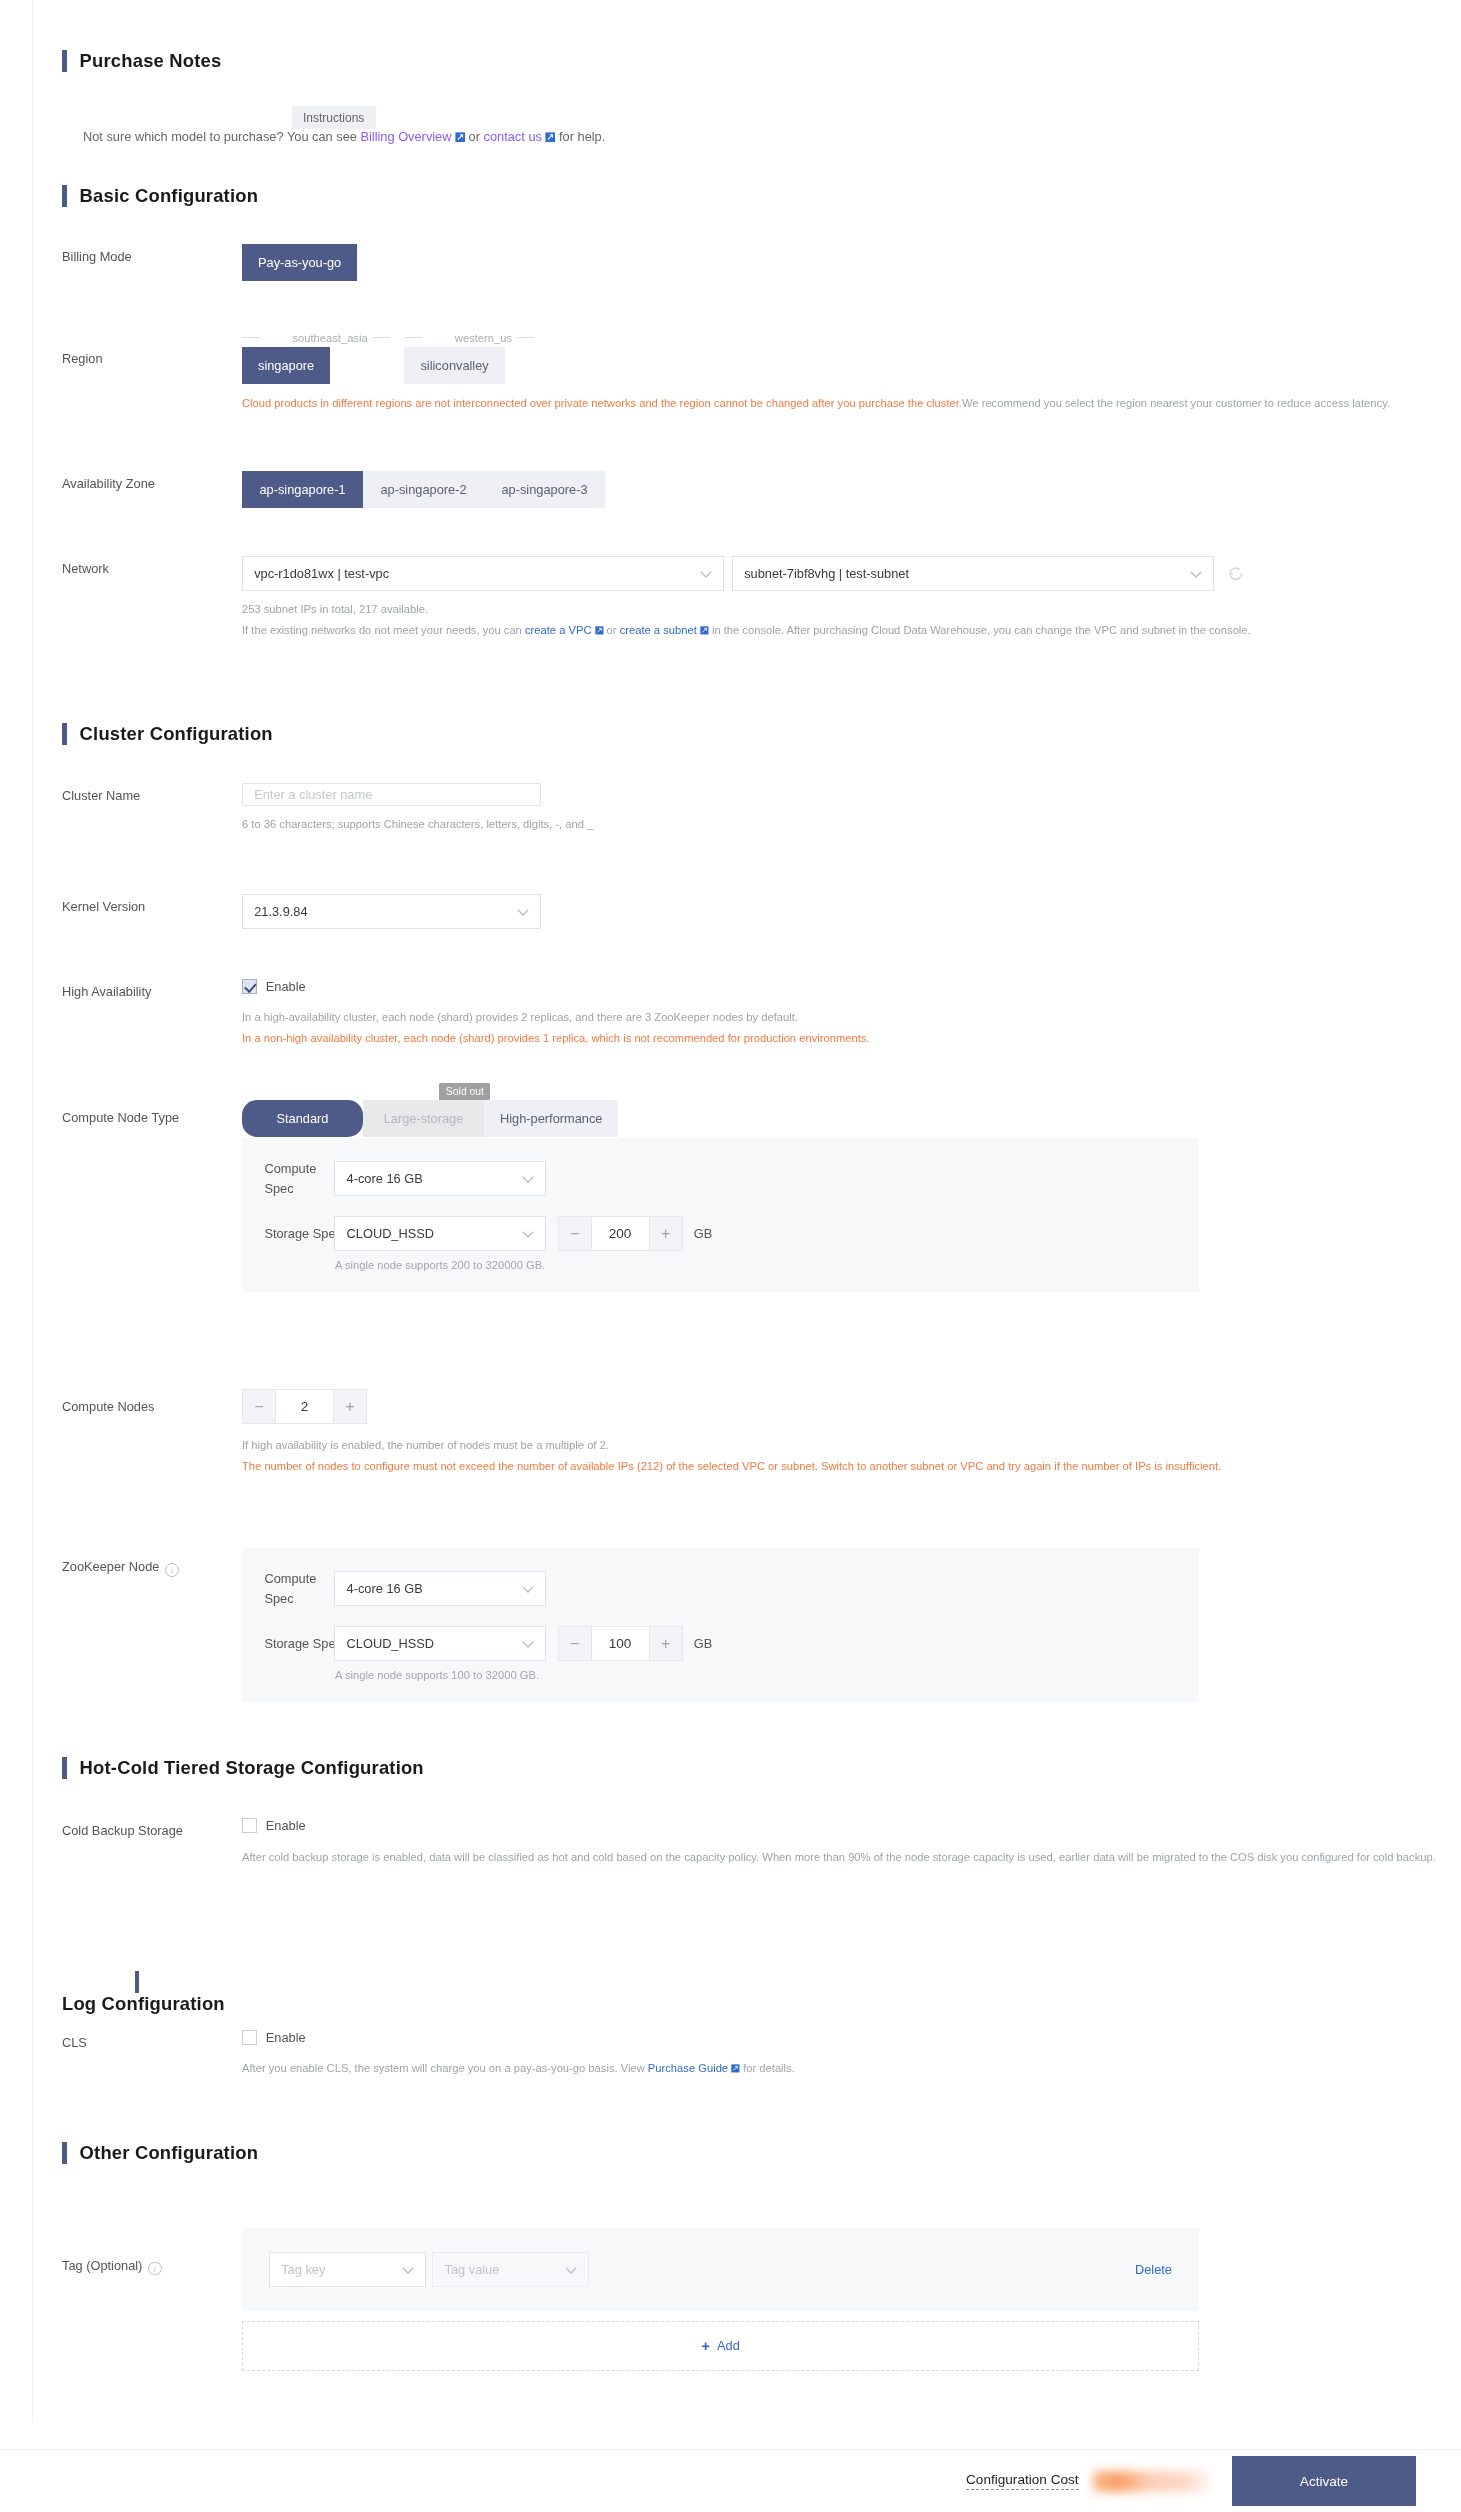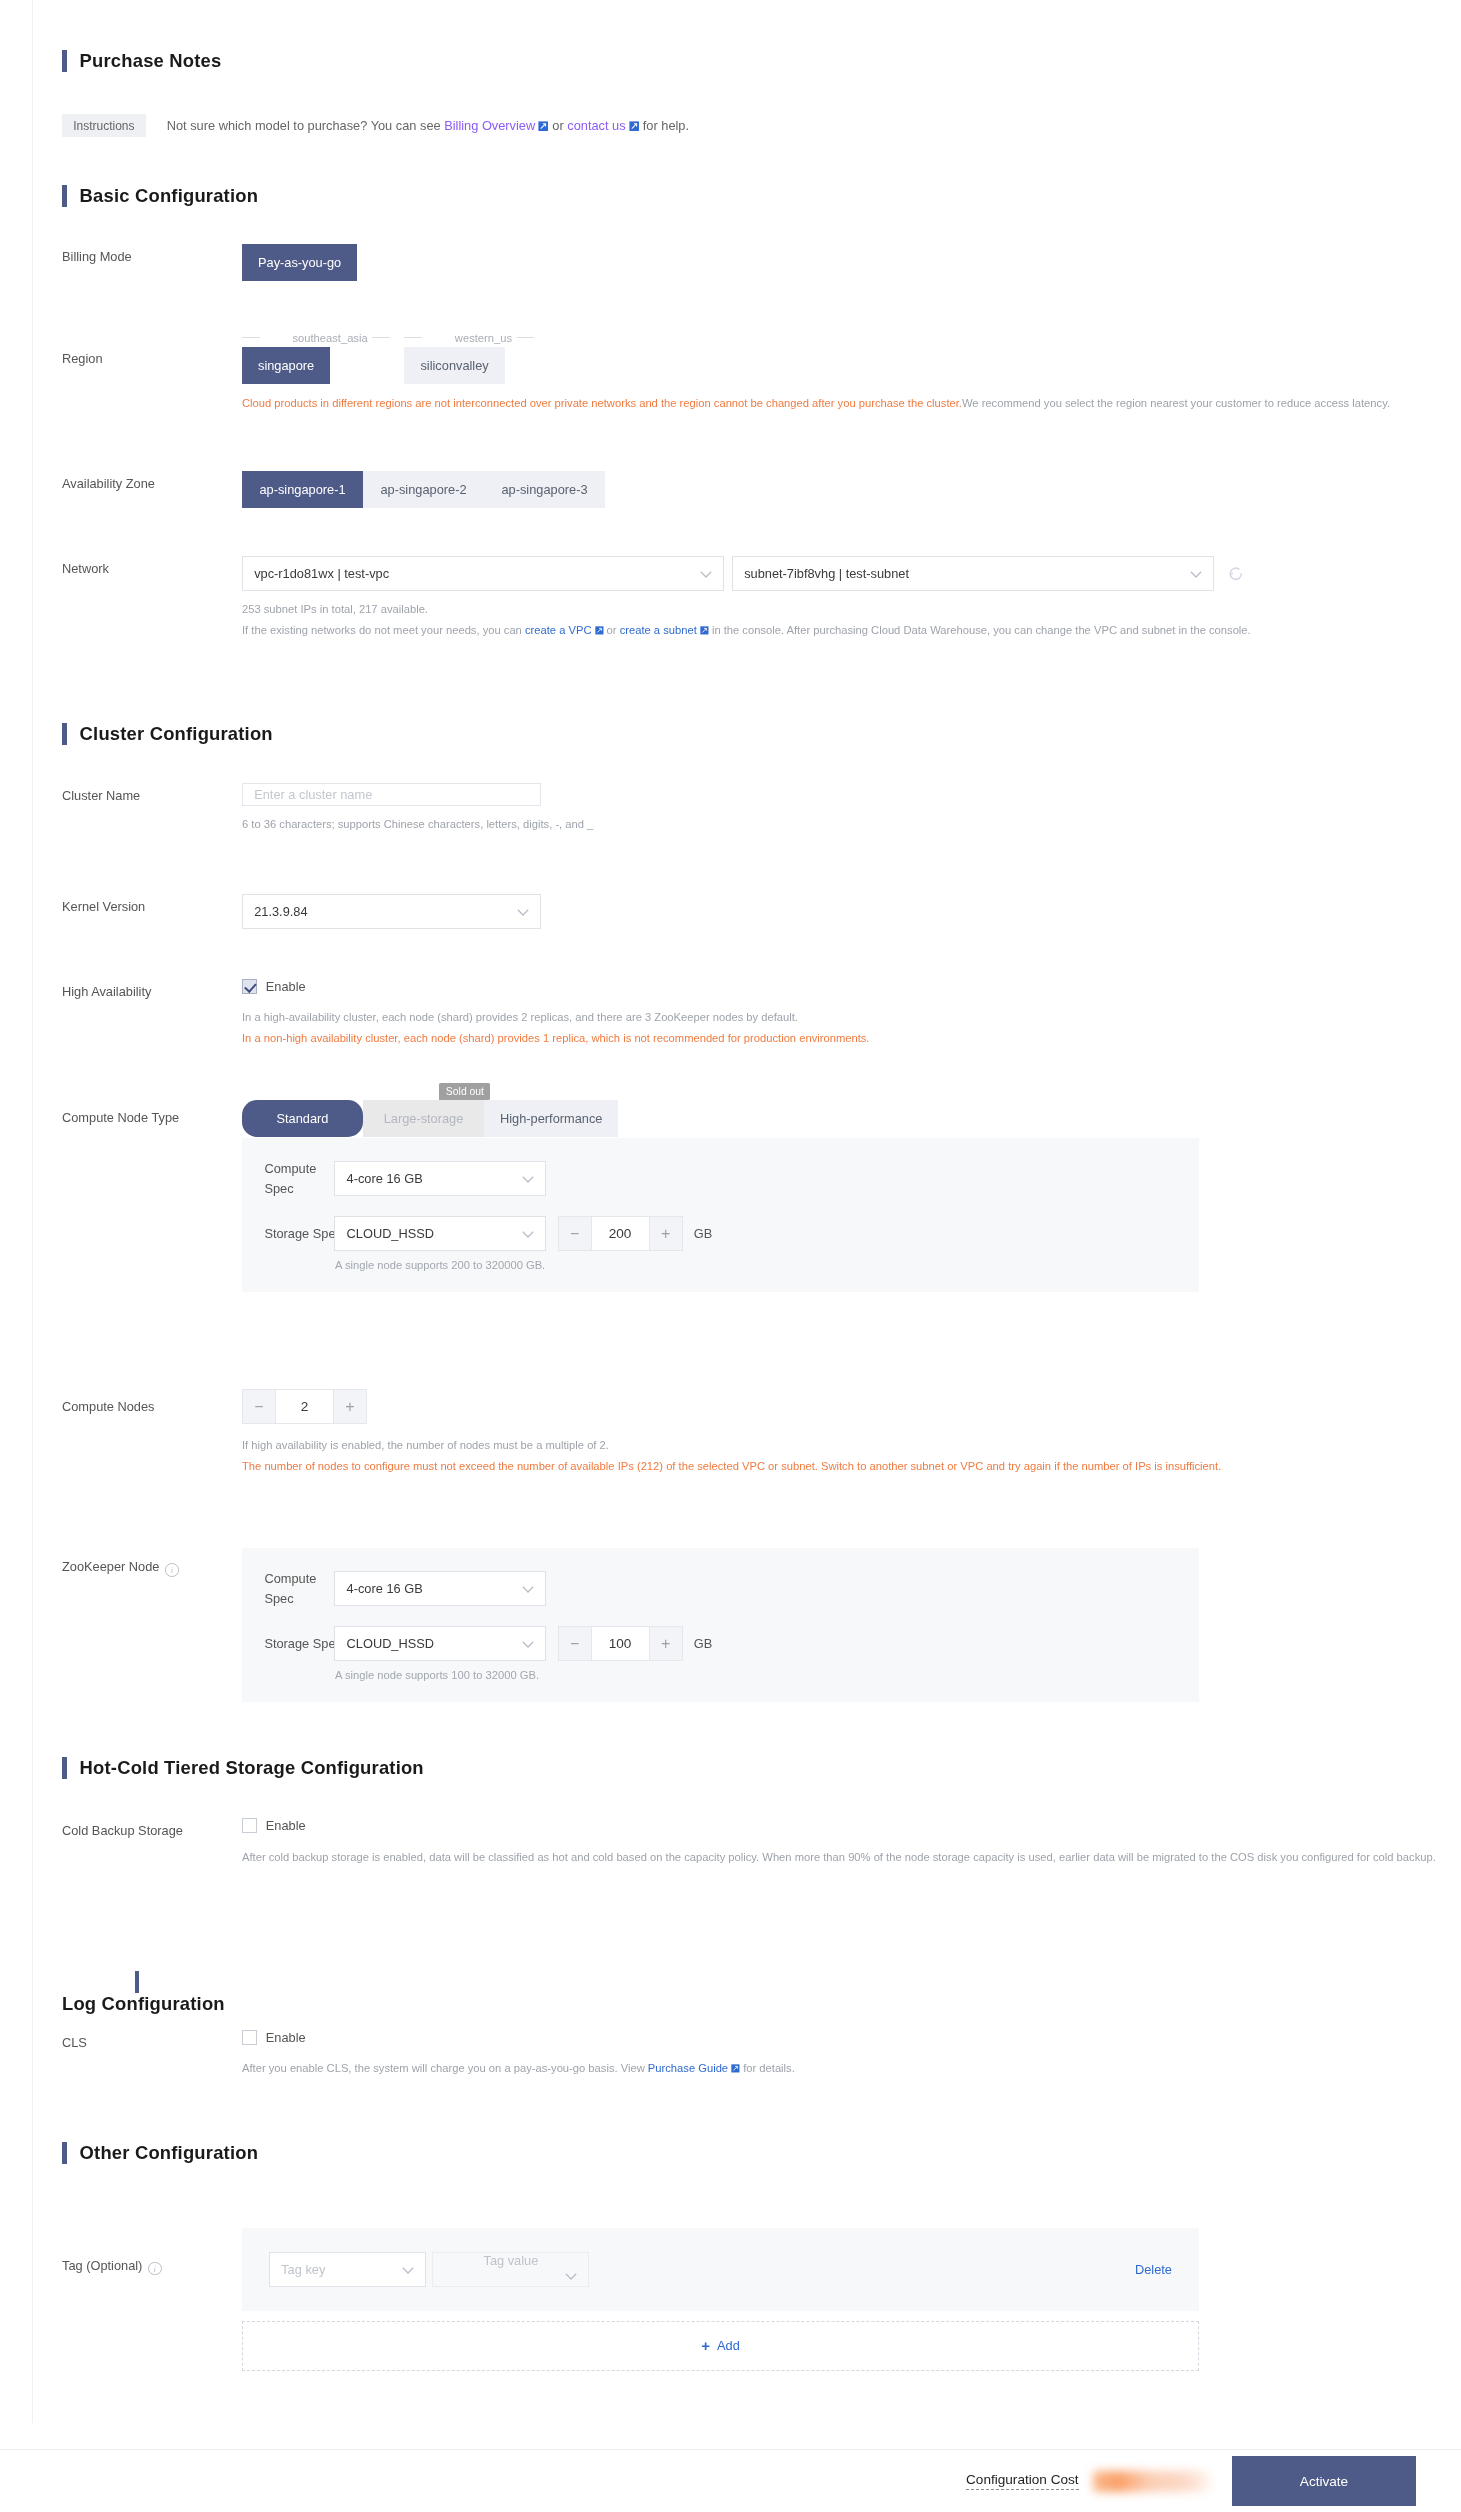--- a/index.html
+++ b/index.html
@@ -164,21 +164,21 @@
 <div class="page">
 
   <div class="sidebar-edge"></div>
   <div class="leftline"></div>
 
   <div class="sec-head" style="position:absolute; top:50px;">
     <div class="bar"></div>
     <div class="txt">Purchase Notes</div>
   </div>
 
-  <div class="instr-wrap" style="position:absolute; top:114px;">
+  <div class="instr-wrap" style="position:absolute; top:106px;flex-direction:column;">
     <div class="instr-badge">Instructions</div>
     <div class="instr-text">
       <span>Not sure which model to purchase? You can see </span><a class="lnk" href="#">Billing Overview</a><span class="extico"><svg width="10.4" height="10.4" viewBox="0 0 13 13">
             <rect x="0.5" y="0.5" width="12" height="12" fill="#2f6ad0"></rect>
             <path d="M3.5 9.5 L9 4 M6 3.5 H9.5 V7" stroke="#fff" stroke-width="1.3" fill="none"></path>
           </svg></span><span> or </span><a class="lnk" href="#">contact us</a><span class="extico"><svg width="10.4" height="10.4" viewBox="0 0 13 13">
             <rect x="0.5" y="0.5" width="12" height="12" fill="#2f6ad0"></rect>
             <path d="M3.5 9.5 L9 4 M6 3.5 H9.5 V7" stroke="#fff" stroke-width="1.3" fill="none"></path>
           </svg></span><span> for help.</span>
     </div>
@@ -468,21 +468,21 @@
     <div class="fld">
       <div class="tagbox">
         <div class="sel-box ph" style="width:157px;">
           <span>Tag key</span>
           <span class="cv">
             <svg width="12" height="7.2" viewBox="0 0 15 9">
                 <path d="M1 1 L7.5 7.5 L14 1" stroke="#b7bcc6" stroke-width="1.6" fill="none"></path>
               </svg>
           </span>
         </div>
-        <div class="sel-box ph gray" style="width:157px; margin-left:6.4px; border-color:#e9ecf1;flex-direction:column;">
+        <div class="sel-box ph gray" style="width:157px; margin-left:6.4px; border-color:#e9ecf1;">
           <span>Tag value</span>
           <span class="cv">
             <svg width="12" height="7.2" viewBox="0 0 15 9">
                 <path d="M1 1 L7.5 7.5 L14 1" stroke="#b7bcc6" stroke-width="1.6" fill="none"></path>
               </svg>
           </span>
         </div>
         <span class="delete-link">Delete</span>
       </div>
       <div class="addbox" style="margin-top:9.6px;">

